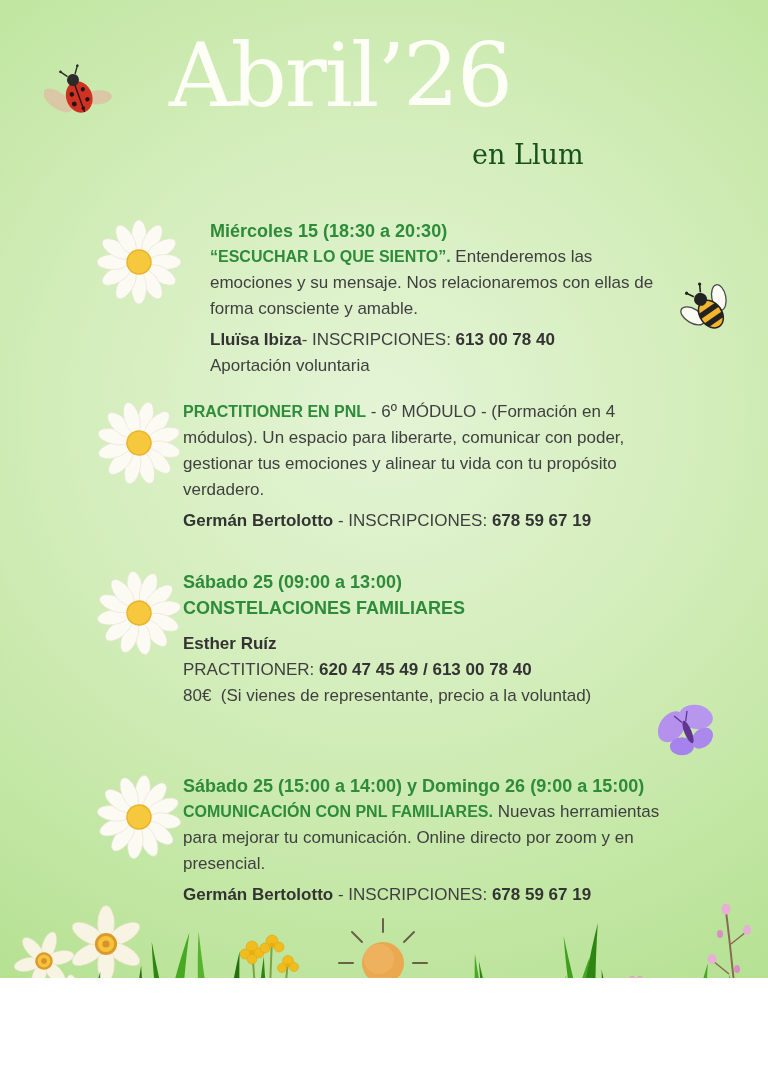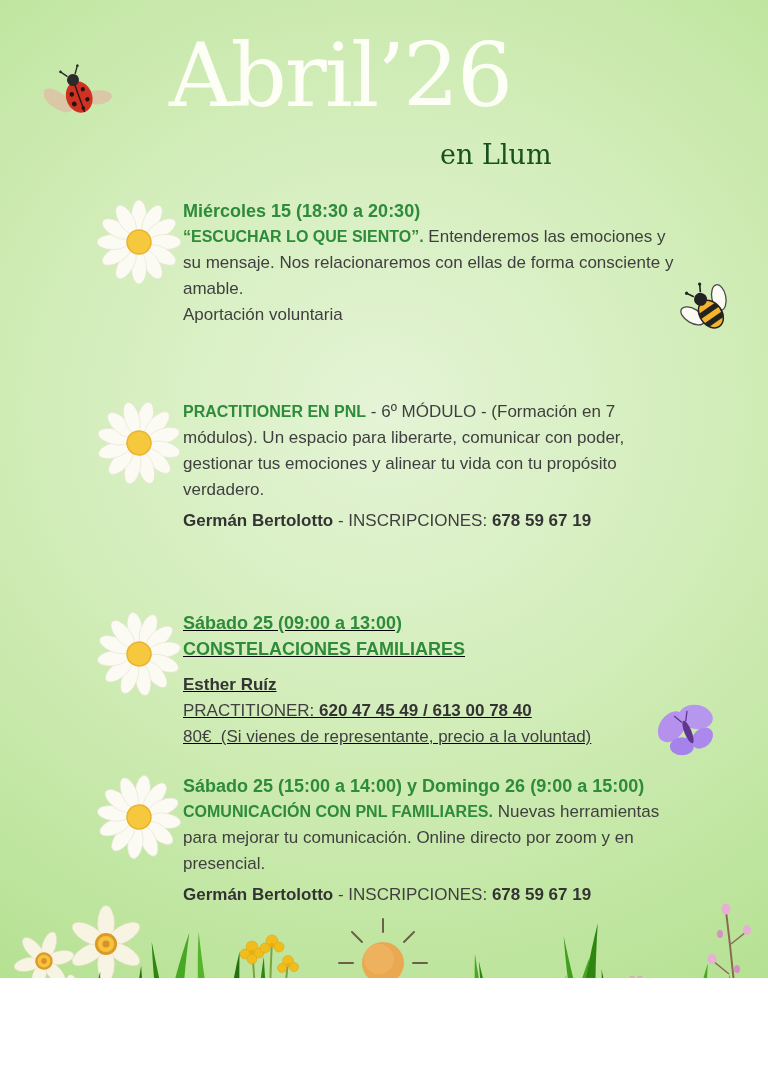--- a/index.html
+++ b/index.html
@@ -10,21 +10,21 @@
   .poster{
     position:relative;width:768px;height:978px;overflow:hidden;
     background:radial-gradient(ellipse 95% 70% at 50% 42%, #e4f4d6 0%, #d3edba 45%, #b4e191 100%);
   }
   .title{
     position:absolute;top:30px;left:0;width:680px;text-align:center;
     font-family:"DejaVu Serif","Liberation Serif",serif;
     font-size:88px;font-weight:400;letter-spacing:-2px;color:#fdfef6;line-height:1.05;
   }
   .subtitle{
-    position:absolute;top:139px;left:440px;
+    position:absolute;top:139px;left:472px;
     font-family:"DejaVu Serif","Liberation Serif",serif;
     font-size:27px;color:#17521d;
   }
   .deco{position:absolute;}
   .event{position:absolute;left:95px;width:580px;display:flex;align-items:flex-start;}
   .daisy-wrap{flex:0 0 80px;height:88px;}
   .daisy-wrap svg{overflow:visible;}
   .etext{margin-left:0;width:497px;}
   .etext p{margin:0;}
   .date{color:#2e8b3a;font-weight:700;font-size:18px;line-height:26px;}
@@ -122,46 +122,47 @@
         <ellipse cx="27" cy="29" rx="17" ry="12" fill="#b48cf0" transform="rotate(-32 27 29)"></ellipse>
         <ellipse cx="53" cy="29" rx="17" ry="12" fill="#b793f2" transform="rotate(32 53 29)"></ellipse>
         <ellipse cx="29" cy="51" rx="12" ry="9" fill="#a57df0" transform="rotate(22 29 51)"></ellipse>
         <ellipse cx="51" cy="51" rx="12" ry="9" fill="#aa84f0" transform="rotate(-22 51 51)"></ellipse>
         <ellipse cx="40" cy="40" rx="3.6" ry="12" fill="#5b2d8f"></ellipse>
         <path d="M38 29 L33 20 M42 29 L47 20" stroke="#5b2d8f" stroke-width="1.3" fill="none"></path>
       </g>
     </svg>
   </div>
 
-  <section class="event" style="top:198px;">
+  <section class="event" style="top:218px;gap:27px;">
     <div class="daisy-wrap">
       <svg width="88" height="88" viewBox="-44 -44 88 88">
           <use href="#daisy"></use>
         </svg>
     </div>
     <div class="etext">
       <p class="date">Miércoles 15 (18:30 a 20:30)</p>
       <p class="body-p"><span class="green">“ESCUCHAR LO QUE SIENTO”.</span><span> Entenderemos las emociones y su mensaje. Nos relacionaremos con ellas de forma consciente y amable.</span></p>
+      <p class="body-p mt"><span class="bold">Lluïsa Ibiza</span><span>- INSCRIPCIONES: </span><span class="bold">613 00 78 40</span></p>
       <p class="body-p">Aportación voluntaria</p>
     </div>
   </section>
 
   <section class="event" style="top:399px;">
     <div class="daisy-wrap">
       <svg width="88" height="88" viewBox="-44 -44 88 88" style="transform:rotate(14deg)">
           <use href="#daisy"></use>
         </svg>
     </div>
     <div class="etext">
-      <p class="body-p"><span class="green">PRACTITIONER EN PNL</span><span> - 6º MÓDULO - (Formación en 7 módulos). Un espacio para liberarte, comunicar con poder, gestionar tus emociones y alinear tu vida con tu propósito verdadero.</span></p>
+      <p class="body-p"><span class="green">PRACTITIONER EN PNL</span><span> - 6º MÓDULO - (Formación en 4 módulos). Un espacio para liberarte, comunicar con poder, gestionar tus emociones y alinear tu vida con tu propósito verdadero.</span></p>
       <p class="body-p mt"><span class="bold">Germán Bertolotto</span><span> - INSCRIPCIONES: </span><span class="bold">678 59 67 19</span></p>
     </div>
   </section>
 
-  <section class="event" style="top:610px;text-decoration:underline;">
+  <section class="event" style="top:569px;">
     <div class="daisy-wrap">
       <svg width="88" height="88" viewBox="-44 -44 88 88" style="transform:rotate(-9deg)">
           <use href="#daisy"></use>
         </svg>
     </div>
     <div class="etext">
       <p class="date">Sábado 25 (09:00 a 13:00)</p>
       <p class="date">CONSTELACIONES FAMILIARES</p>
       <p class="body-p bold mt-lg">Esther Ruíz</p>
       <p class="body-p"><span>PRACTITIONER: </span><span class="bold">620 47 45 49 / 613 00 78 40</span></p>

